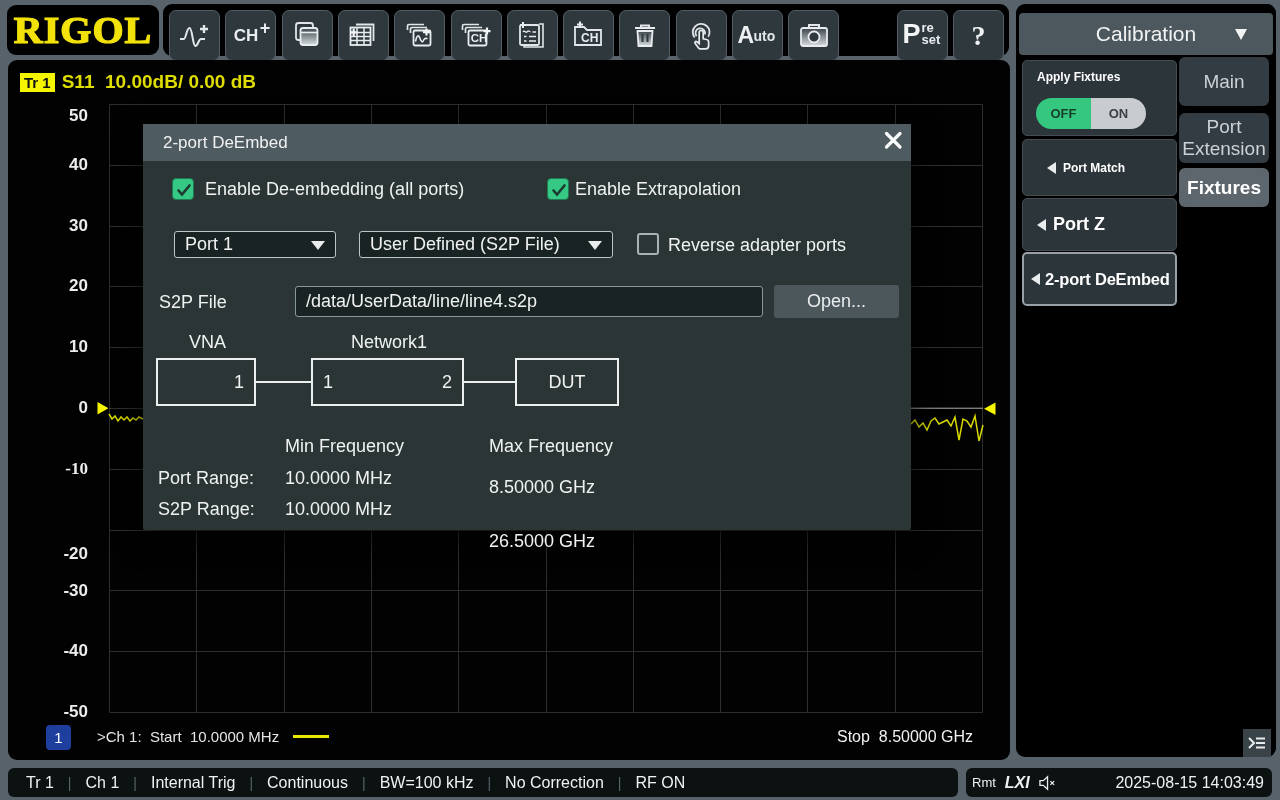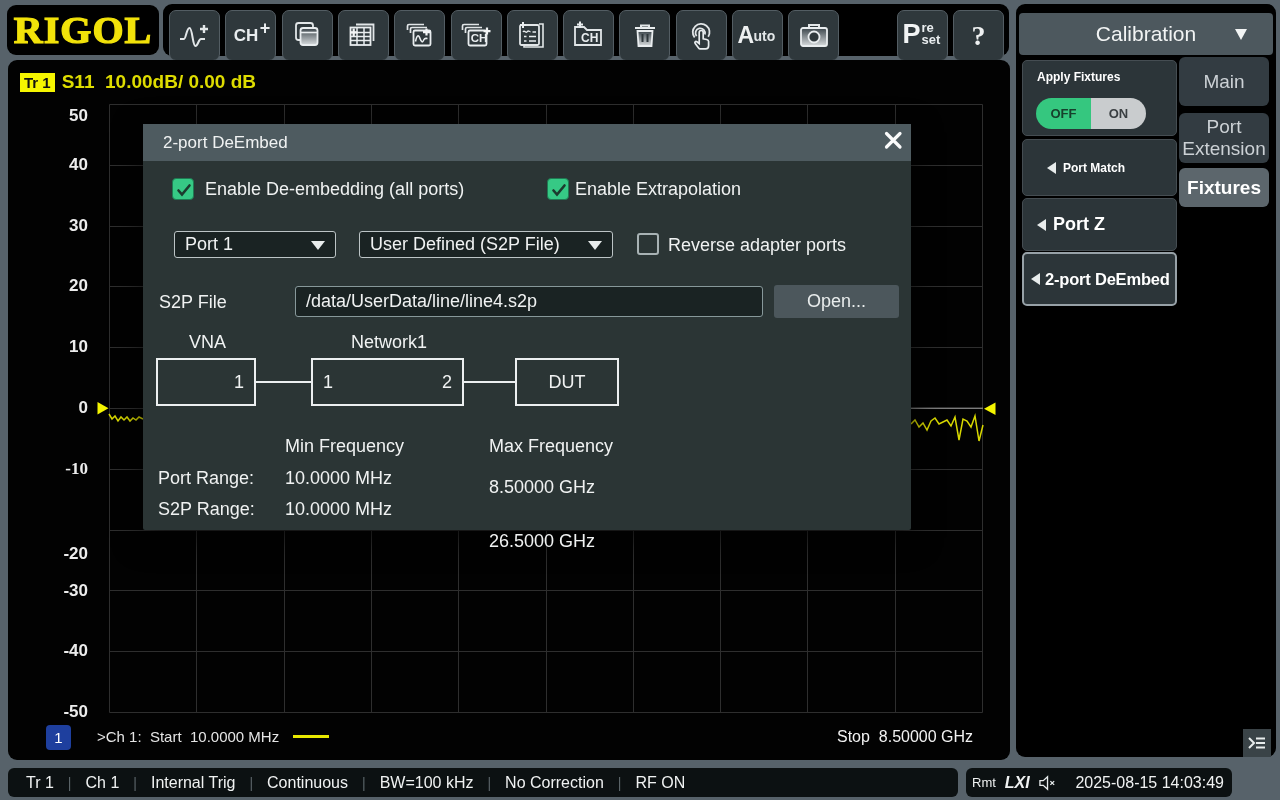--- a/index.html
+++ b/index.html
@@ -53,21 +53,21 @@
   border-radius:5px; color:#fff; white-space:nowrap; }
 .marrow { display:inline-block; width:0; height:0; border-top:6px solid transparent;
   border-bottom:6px solid transparent; border-right:9px solid #e8ecec; margin-right:7px; }
 .rtab { position:absolute; left:163px; width:90px; background:#333c42; border-radius:6px;
   color:#ccd1d5; font-size:19px; display:flex; align-items:center; justify-content:center; text-align:center; }
 
 
 #bbarl { left:8px; top:768px; width:950px; height:29px; background:#0c1112; border-radius:6px;
   display:flex; align-items:center; color:#f0f2f2; font-size:16px; }
 #bbarl .sep { color:#5a6468; margin:0 14px; font-size:14px; }
-#bbarr { left:966px; top:768px; width:266px; height:29px; background:#0c1112; border-radius:6px;
+#bbarr { left:966px; top:768px; width:306px; height:29px; background:#0c1112; border-radius:6px;
   display:flex; align-items:center; color:#f0f2f2; font-size:16px; }
 </style>
 </head>
 <body>
 
 <div class="abs" id="logo">
     <span>RIGOL</span>
   </div>
 <div class="abs" id="toolbar">
     <div class="tbtn" id="tb0" style="left:6px;">

